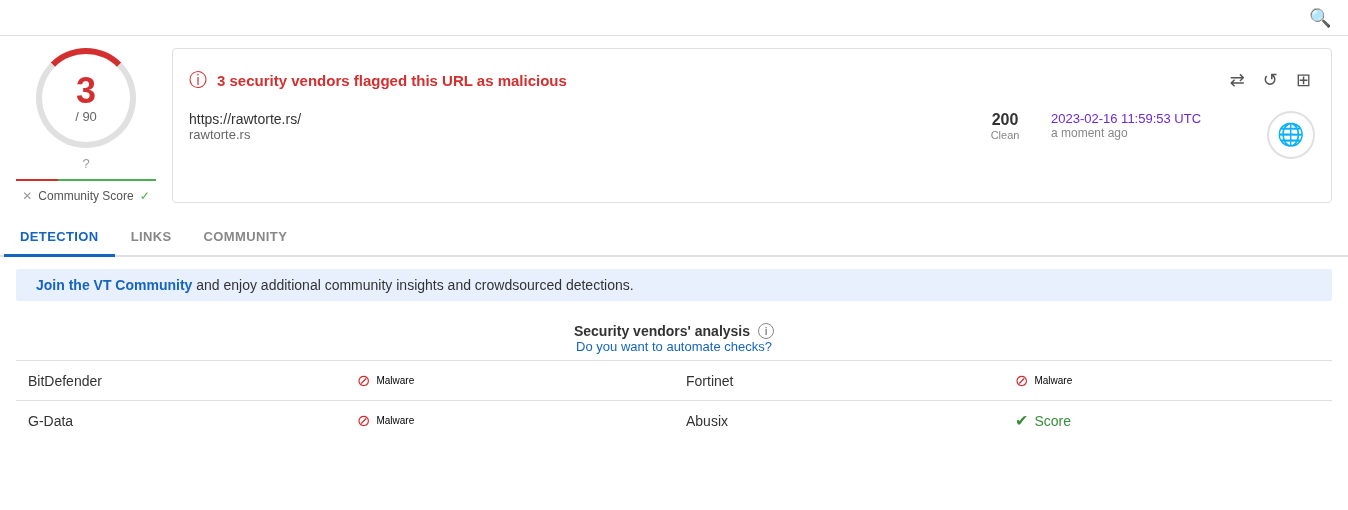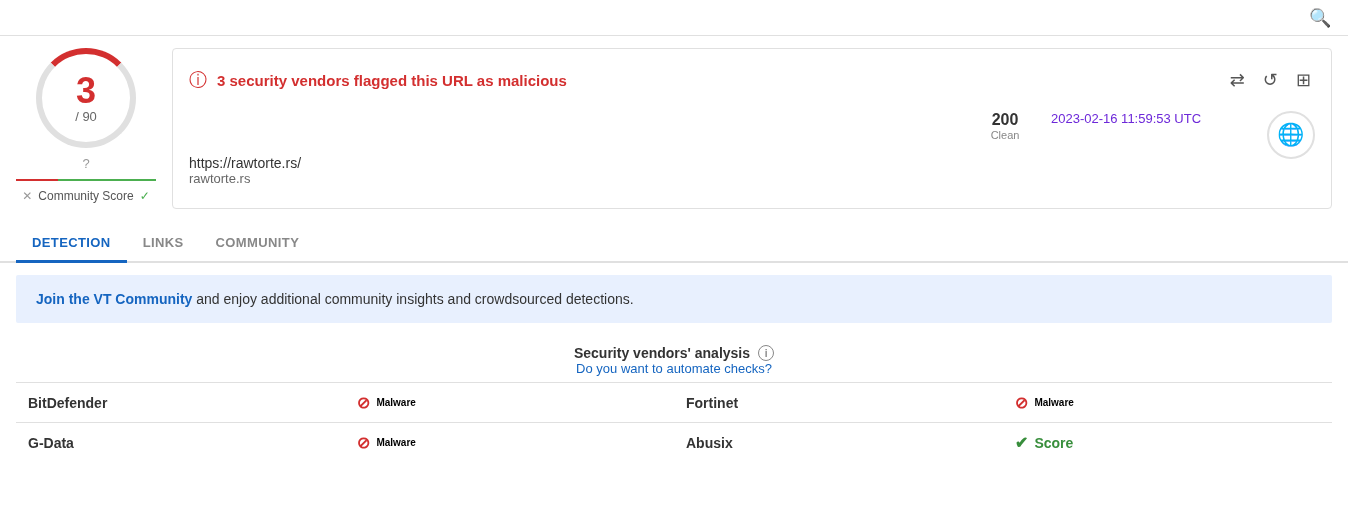--- a/index.html
+++ b/index.html
@@ -124,21 +124,20 @@
       display: flex;
       align-items: flex-start;
       gap: 16px;
       margin-bottom: 6px;
     }
 
     .url-text {
       font-size: 14px;
       color: #333;
       flex: 1;
-      margin-top: 44px;
     }
 
     .domain-text {
       font-size: 13px;
       color: #666;
     }
 
     .status-block {
       text-align: center;
       min-width: 60px;
@@ -181,21 +180,21 @@
       cursor: pointer;
       background: #fff;
       color: #555;
       font-size: 22px;
     }
 
     
     .tabs-bar {
       display: flex;
       border-bottom: 2px solid #e0e0e0;
-      padding: 0 16px;
+      padding: 0 4px;
       margin-top: 4px;
     }
 
     .tab {
       padding: 10px 16px;
       font-size: 13px;
       font-weight: bold;
       color: #888;
       cursor: pointer;
       border-bottom: 3px solid transparent;
@@ -204,21 +203,21 @@
     }
 
     .tab.active {
       color: #1565c0;
       border-bottom-color: #1565c0;
     }
 
     
     .community-banner {
       background: #e8f0fe;
-      padding: 16px 20px;
+      padding: 8px 20px;
       margin: 12px 16px;
       border-radius: 2px;
       font-size: 14px;
       color: #333;
     }
 
     .community-banner a {
       color: #1565c0;
       font-weight: bold;
       text-decoration: none;
@@ -272,21 +271,20 @@
     }
 
     .vendor-row {
       border-top: 1px solid #e0e0e0;
     }
 
     .vendor-cell {
       padding: 10px 12px;
       font-size: 14px;
       width: 25%;
-      font-weight: bold;
     }
 
     .vendor-name {
       color: #333;
     }
 
     .vendor-status {
       display: flex;
       align-items: center;
       gap: 6px;
@@ -359,20 +357,21 @@
       <div style="flex:1;">
         <div class="url-text">https://rawtorte.rs/</div>
         <div class="domain-text">rawtorte.rs</div>
       </div>
       <div class="status-block">
         <div class="status-code">200</div>
         <div class="status-label">Clean</div>
       </div>
       <div class="datetime-block">
         <div class="datetime-main">2023-02-16 11:59:53 UTC</div>
+        <div class="datetime-ago">a moment ago</div>
       </div>
       <button class="globe-btn">
         <span>🌐</span>
       </button>
     </div>
   </div>
 </div>
 
 <div class="tabs-bar">
   <div class="tab active">DETECTION</div>

